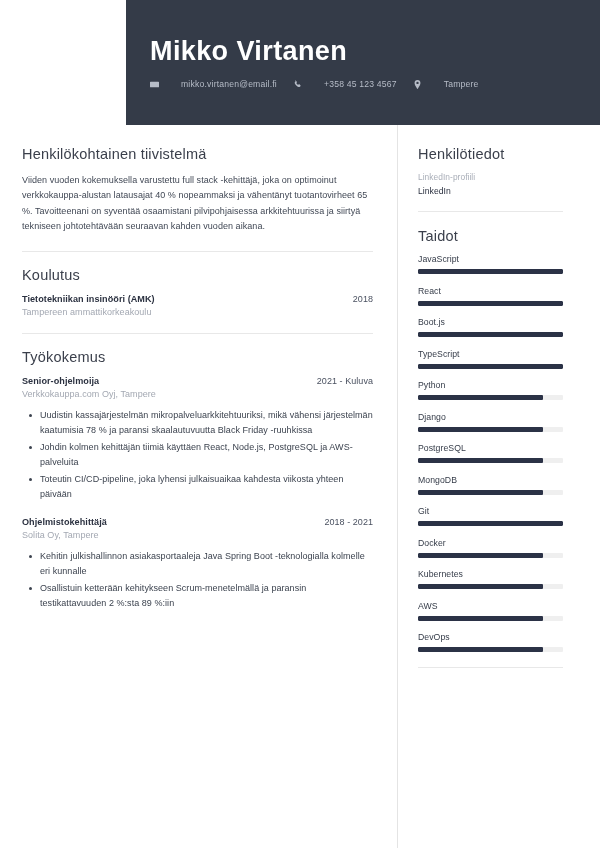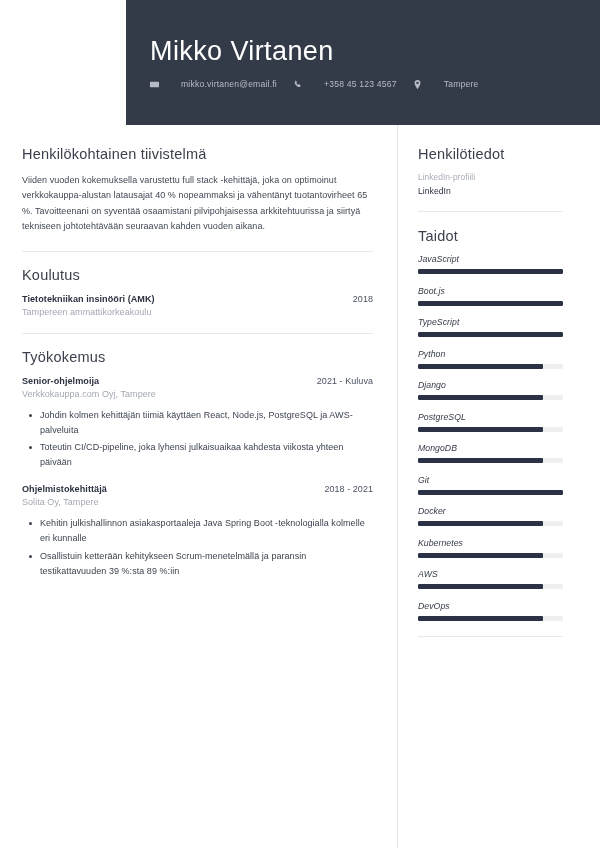--- a/index.html
+++ b/index.html
@@ -25,21 +25,21 @@
     height: 125px;
     background: #343b48;
     box-sizing: border-box;
     padding: 0 0 0 24px;
     display: flex;
     flex-direction: column;
     justify-content: center;
   }
   .header-name {
     font-size: 27px;
-    font-weight: 400;
+    font-weight: 700;
     letter-spacing: 0.4px;
     color: #ffffff;
     line-height: 1.15;
     margin: 0 0 12px 0;
   }
   .contact-row {
     display: flex;
     align-items: center;
     gap: 16px;
     font-size: 8.6px;
@@ -175,21 +175,20 @@
   }
 
   .skill {
     margin-bottom: 11.5px;
   }
   .skill-name {
     font-size: 8.7px;
     color: #343b48;
     margin-bottom: 5px;
     letter-spacing: 0.05px;
-    font-style: italic;
   }
   .skill-track {
     height: 5px;
     background: #efefef;
     border-radius: 1px;
     overflow: hidden;
   }
   .skill-fill {
     height: 100%;
     background: #2b3246;
@@ -260,34 +259,35 @@
     <section>
       <h2 class="sec-title">Työkokemus</h2>
 
       <div class="job-block">
         <div class="entry-head">
           <span class="entry-title">Senior-ohjelmoija</span>
           <span class="entry-date">2021 - Kuluva</span>
         </div>
         <div class="entry-sub">Verkkokauppa.com Oyj, Tampere</div>
         <ul class="bullets">
+          <li>Uudistin kassajärjestelmän mikropalveluarkkitehtuuriksi, mikä vähensi järjestelmän kaatumisia 78 % ja paransi skaalautuvuutta Black Friday -ruuhkissa</li>
           <li>Johdin kolmen kehittäjän tiimiä käyttäen React, Node.js, PostgreSQL ja AWS-palveluita</li>
           <li>Toteutin CI/CD-pipeline, joka lyhensi julkaisuaikaa kahdesta viikosta yhteen päivään</li>
         </ul>
       </div>
 
       <div class="job-block">
         <div class="entry-head">
           <span class="entry-title">Ohjelmistokehittäjä</span>
           <span class="entry-date">2018 - 2021</span>
         </div>
         <div class="entry-sub">Solita Oy, Tampere</div>
         <ul class="bullets">
           <li>Kehitin julkishallinnon asiakasportaaleja Java Spring Boot -teknologialla kolmelle eri kunnalle</li>
-          <li>Osallistuin ketterään kehitykseen Scrum-menetelmällä ja paransin testikattavuuden 39 %:sta 89 %:iin</li>
+          <li>Osallistuin ketterään kehitykseen Scrum-menetelmällä ja paransin testikattavuuden 2 %:sta 89 %:iin</li>
         </ul>
       </div>
 
     </section>
   </div>
 
   <div class="col-right">
 
     <section>
       <h2 class="sec-title-right">Henkilötiedot</h2>
@@ -302,20 +302,26 @@
     <section>
       <h2 class="sec-title-right">Taidot</h2>
       <div id="skills-list">
           <div class="skill">
             <div class="skill-name">JavaScript</div>
             <div class="skill-track" style="background: rgb(239, 239, 239);">
               <div class="skill-fill" style="width: 100%; background: rgb(43, 50, 70);"></div>
             </div>
           </div>
           <div class="skill">
+            <div class="skill-name">React</div>
+            <div class="skill-track" style="background: rgb(239, 239, 239);">
+              <div class="skill-fill" style="width: 100%; background: rgb(43, 50, 70);"></div>
+            </div>
+          </div>
+          <div class="skill">
             <div class="skill-name">Boot.js</div>
             <div class="skill-track" style="background: rgb(239, 239, 239);">
               <div class="skill-fill" style="width: 100%; background: rgb(43, 50, 70);"></div>
             </div>
           </div>
           <div class="skill">
             <div class="skill-name">TypeScript</div>
             <div class="skill-track" style="background: rgb(239, 239, 239);">
               <div class="skill-fill" style="width: 100%; background: rgb(43, 50, 70);"></div>
             </div>

